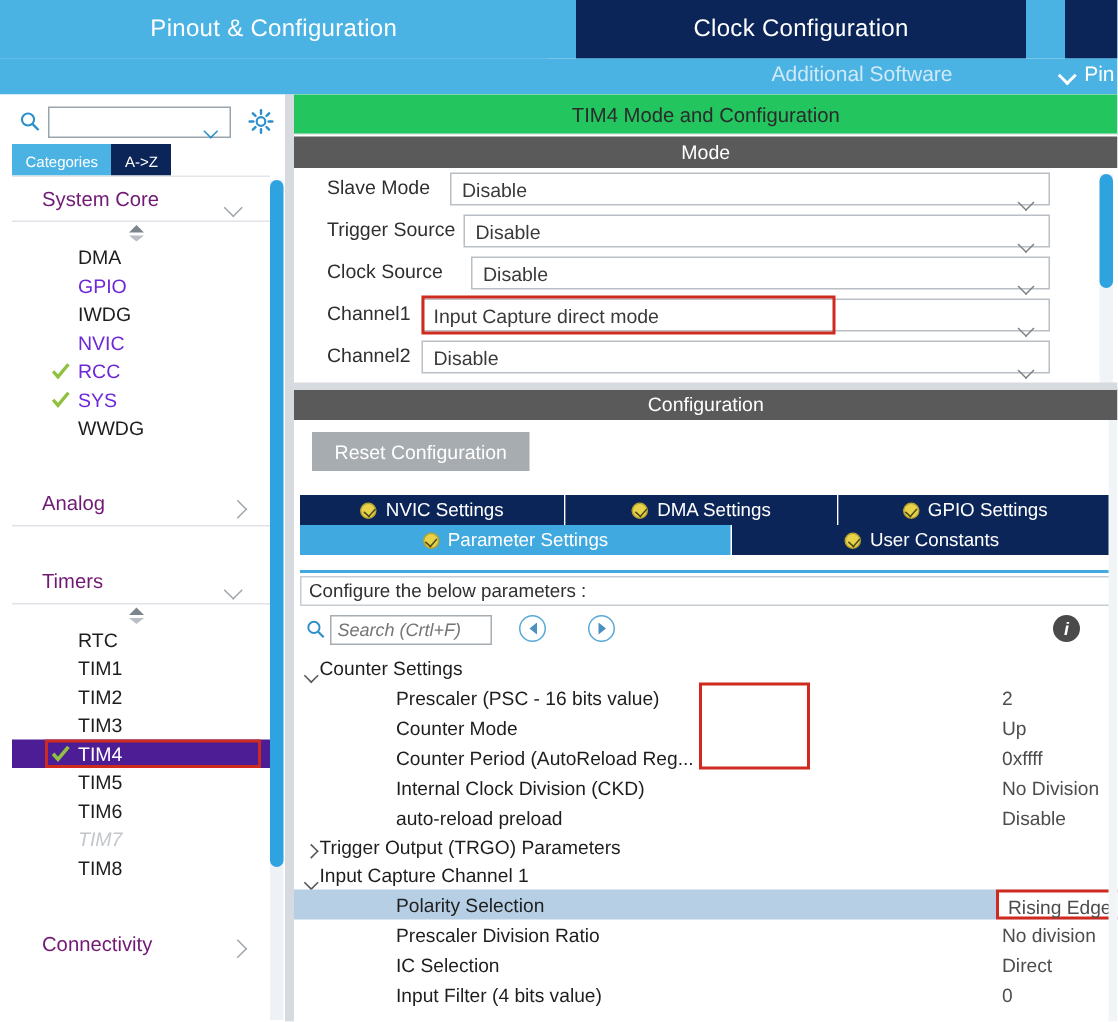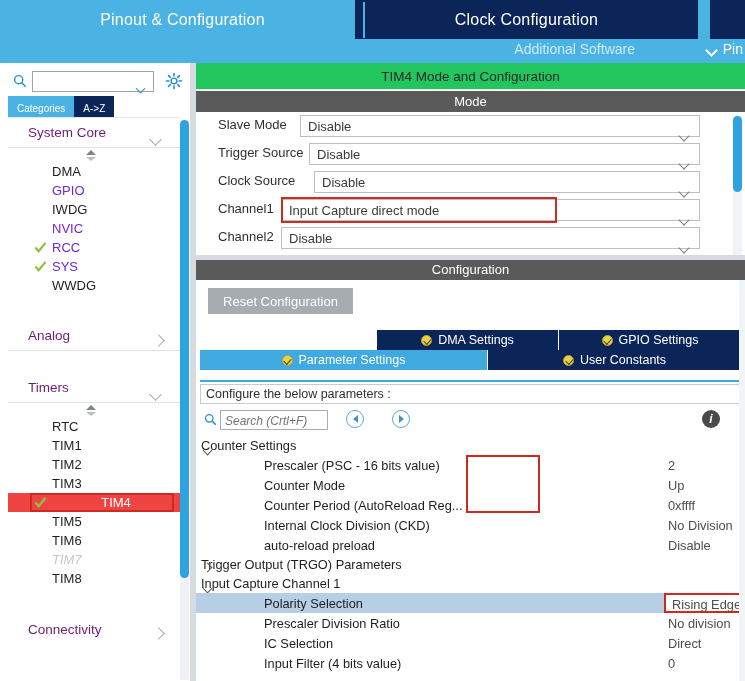--- a/index.html
+++ b/index.html
@@ -17,21 +17,21 @@
     background: #4ab3e4;
   }
   .maintab {
     position: absolute; top: 0; height: 39px;
     display: flex; align-items: center; justify-content: center;
     font-size: 16px; color: #ffffff; letter-spacing: .2px;
   }
   .maintab.active-light { background: #4ab3e4; }
   .maintab.dark { background: #0b2559; }
   #tab-pinout { left: 0; width: 365px; }
-  #tab-clock  { left: 355px; width: 343px; }
+  #tab-clock  { left: 384px; width: 300px; }
   #tab-third  { left: 710px; width: 35px; }
   .tabsep {
     position: absolute; top: 2px; width: 2px; height: 36px; background: #4ab3e4;
   }
 
   .subbar {
     position: absolute; left: 0; top: 39px; width: 745px; height: 24px;
     background: #4ab3e4;
   }
   .addsw {
@@ -118,21 +118,21 @@
     content:""; position:absolute; left:78px; top:9px;
     border-left:5px solid transparent; border-right:5px solid transparent;
     border-top:4px solid #b9bfc4;
   }
   .leaf {
     position: relative; height: 19px; display: flex; align-items: center;
     padding-left: 44px; font-size: 13px; color: #1d1d1d;
   }
   .leaf.yellow { color: #6d28d9; }
   .leaf.gray-it { color: #c3c7cb; font-style: italic; }
-  .leaf.sel { background: #ef4444; color: #ffffff; justify-content: center; }
+  .leaf.sel { background: #4c1d95; color: #ffffff; }
   .leaf .ck {
     position: absolute; left: 26px; top: 3px; width: 13px; height: 13px;
   }
   .redbox-leaf {
     position: absolute; left: 22px; top: 0; width: 144px; height: 19px;
     border: 2.5px solid #cf2a20; pointer-events: none;
   }
   .sb-scroll {
     position: absolute; left: 180px; top: 57px; width: 9px; height: 560px;
     background: #eef2f6;
@@ -248,21 +248,21 @@
   .tri-r { width:0;height:0;border-top:4px solid transparent;border-bottom:4px solid transparent;border-left:5px solid #4a90c2; }
   .info-ic {
     position:absolute; right:25px; top:2px; width:18px; height:18px; border-radius:50%;
     background:#4a4a4a; color:#ffffff; font-size:12px; font-weight:bold; font-style:italic;
     display:flex; align-items:center; justify-content:center;
   }
 
   .plist { position:absolute; left:0; top:156px; width:549px; height:245px; overflow:hidden; }
   .grow {
     position:relative; height:19px; display:flex; align-items:center;
-    font-size:12.8px; color:#1e1e1e; padding-left:5px;
+    font-size:12.8px; color:#1e1e1e; padding-left:17px;
   }
   .grow .tw { position:absolute; left:8px; top:5px; }
   .chev-t-d { display:inline-block; width:9px; height:6px; position:relative; }
   .chev-t-d::before{
     content:""; position:absolute; left:0; top:0; width:6px; height:6px;
     border-right:1.5px solid #555; border-bottom:1.5px solid #555; transform:rotate(45deg);
   }
   .chev-t-r { display:inline-block; width:6px; height:9px; position:relative; }
   .chev-t-r::before{
     content:""; position:absolute; left:0; top:1px; width:6px; height:6px;
@@ -501,20 +501,24 @@
       <div class="mode-thumb"></div>
     </div>
 
     <div class="band" id="band-config">Configuration</div>
 
     <div class="cfg-body">
 
       <div class="reset-btn">Reset Configuration</div>
 
       <div class="tabrow" style="top:50px; left:4px; width:541px;">
+        <div class="ctab" style="left:0px; width:177px;">
+          <span class="ok-dot"></span>
+          <span>NVIC Settings</span>
+        </div>
         <div class="ctab" style="left:177px; width:182px;">
           <span class="ok-dot"></span>
           <span>DMA Settings</span>
         </div>
         <div class="ctab" style="left:359px; width:182px; border-right:none;">
           <span class="ok-dot"></span>
           <span>GPIO Settings</span>
         </div>
       </div>
 

